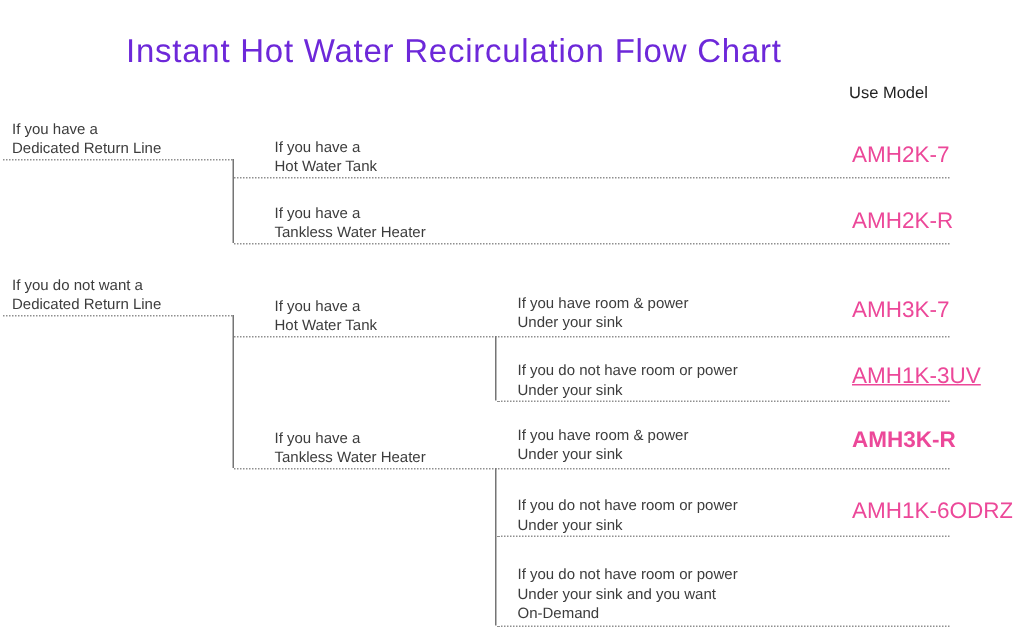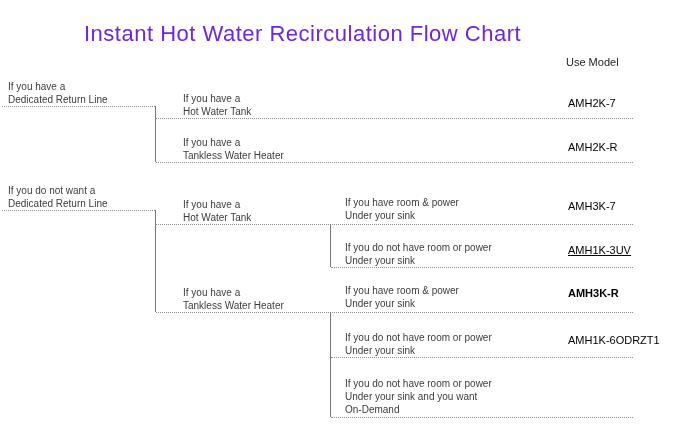--- a/index.html
+++ b/index.html
@@ -31,23 +31,23 @@
   .node {
     position: absolute;
     font-size: 10px;
     line-height: 13px;
     color: #3c3c3c;
     white-space: pre-line;
   }
   .model {
     position: absolute;
     left: 568px;
-    font-size: 11px;
+    font-size: 15px;
     line-height: 13px;
-    color: #000000;
+    color: #ec4899;
     white-space: nowrap;
   }
   .hline {
     position: absolute;
     height: 0;
     border-top: 1px dotted #8f8f8f;
   }
   .vline {
     position: absolute;
     width: 0;

